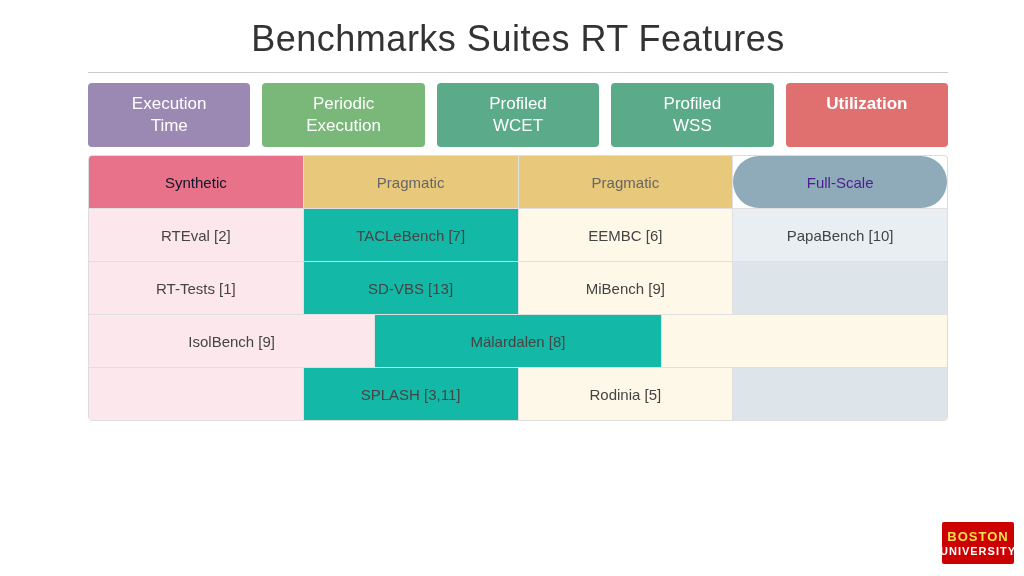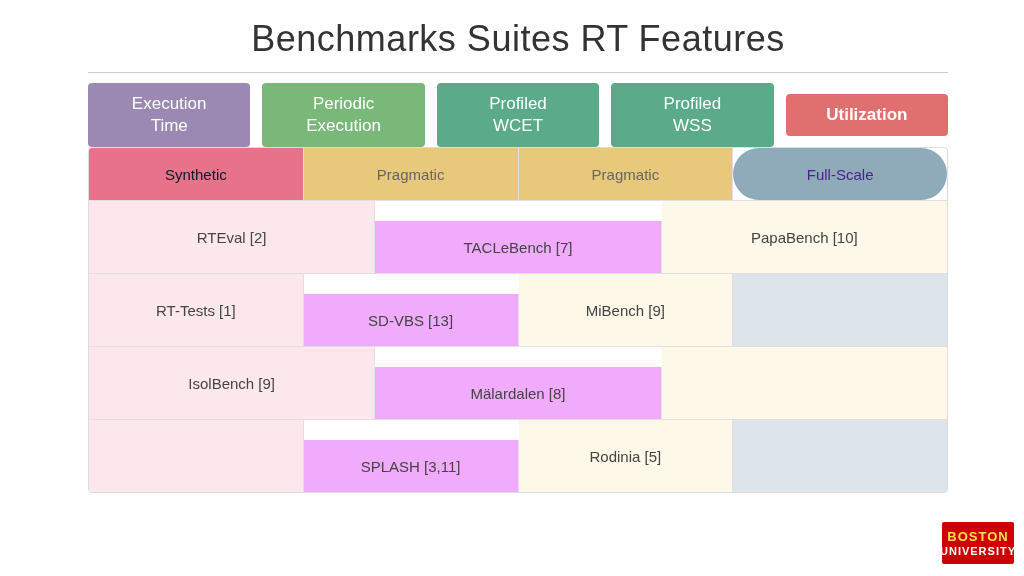--- a/index.html
+++ b/index.html
@@ -38,21 +38,21 @@
       height: 1px;
       background: #ccc;
       margin-bottom: 10px;
     }
 
     
     .header-row {
       display: flex;
       width: 860px;
       gap: 12px;
-      align-items: center;
+      margin-bottom: 8px;
     }
 
     .header-cell {
       flex: 1;
       padding: 10px 12px;
       text-align: center;
       font-size: 17px;
       font-weight: 400;
       color: #fff;
       border-radius: 4px;
@@ -105,21 +105,21 @@
       font-weight: 400;
     }
 
     .cell-synthetic { background: #e8728a; color: #0f172a; }
     .cell-pragmatic1 { background: #e8c87a; color: #666; }
     .cell-pragmatic2 { background: #e8c87a; color: #666; }
     .cell-fullscale { background: #8faab8; color: #4c1d95; border-radius: 26px; }
 
     
     .data-row .table-cell:nth-child(1) { background: #fce8ec; }
-    .data-row .table-cell:nth-child(2) { background: #f0abfc; margin-top: 20px; }
+    .data-row .table-cell:nth-child(2) { background: #14b8a6; }
     .data-row .table-cell:nth-child(3) { background: #fef8e8; }
     .data-row .table-cell:nth-child(4) { background: #e8eef2; }
 
     .data-row:nth-child(odd) .table-cell:nth-child(4) { background: #dde5ea; }
 
     
     .page-number {
       position: absolute;
       bottom: 10px;
       right: 48px;
@@ -191,20 +191,21 @@
     <div class="table-row cat-row">
       <div class="table-cell cell-synthetic">Synthetic</div>
       <div class="table-cell cell-pragmatic1">Pragmatic</div>
       <div class="table-cell cell-pragmatic2">Pragmatic</div>
       <div class="table-cell cell-fullscale">Full-Scale</div>
     </div>
 
     <div class="table-row data-row">
       <div class="table-cell">RTEval [2]</div>
       <div class="table-cell">TACLeBench [7]</div>
+      <div class="table-cell">EEMBC [6]</div>
       <div class="table-cell">PapaBench [10]</div>
     </div>
     <div class="table-row data-row">
       <div class="table-cell">RT-Tests [1]</div>
       <div class="table-cell">SD-VBS [13]</div>
       <div class="table-cell">MiBench [9]</div>
       <div class="table-cell"></div>
     </div>
     <div class="table-row data-row">
       <div class="table-cell">IsolBench [9]</div>

